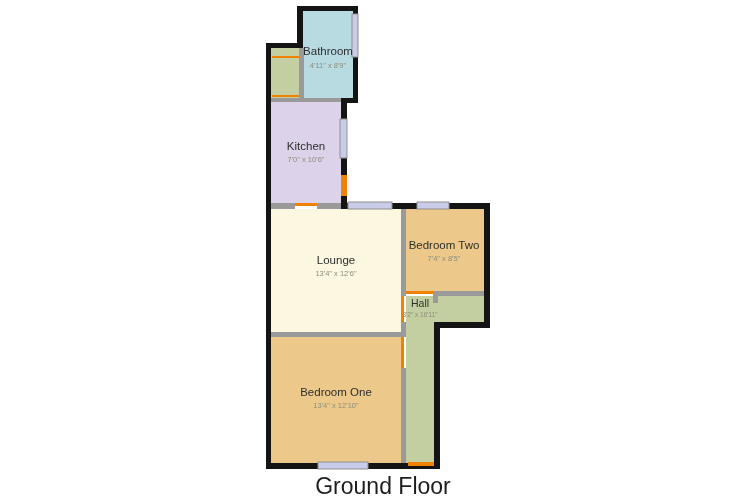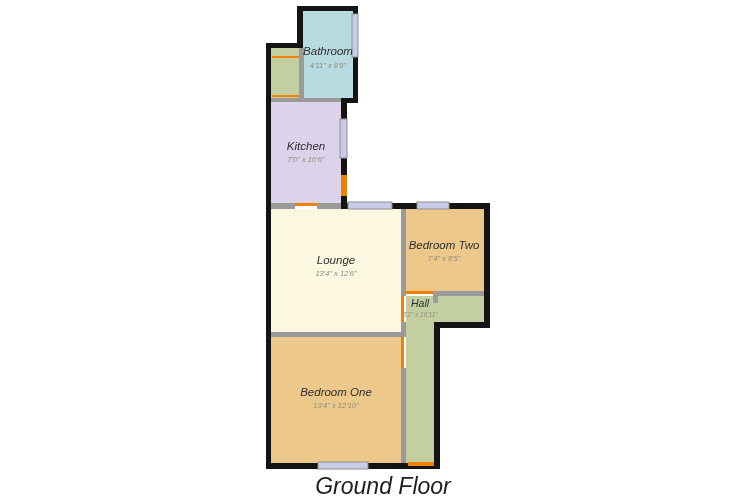--- a/index.html
+++ b/index.html
@@ -1,17 +1,17 @@
 <!DOCTYPE html>
 <html><head>
 <meta charset="utf-8">
 <style>
   html,body { margin:0; padding:0; background:#ffffff; }
   .stage { position:relative; width:750px; height:500px; background:#ffffff; overflow:hidden;
-           font-family:"Liberation Sans", sans-serif;font-style:italic; }
+           font-family:"Liberation Sans", sans-serif; }
   svg { display:block; }
   .room-name { font-family:"Liberation Sans", sans-serif; font-size:11.5px; fill:#2e2e2e; text-anchor:middle; }
   .room-dims { font-family:"Liberation Sans", sans-serif; font-size:7.5px; fill:#8f8c7c; text-anchor:middle; }
   .hall-name { font-size:10.5px; }
   .hall-dims { font-size:6.5px; }
   .floor-title { font-family:"Liberation Sans", sans-serif; font-size:23px; fill:#1d1d1d; text-anchor:middle; }
   .window { stroke:#8f8f8f; stroke-width:1; }
 </style>
 </head>
 <body>

